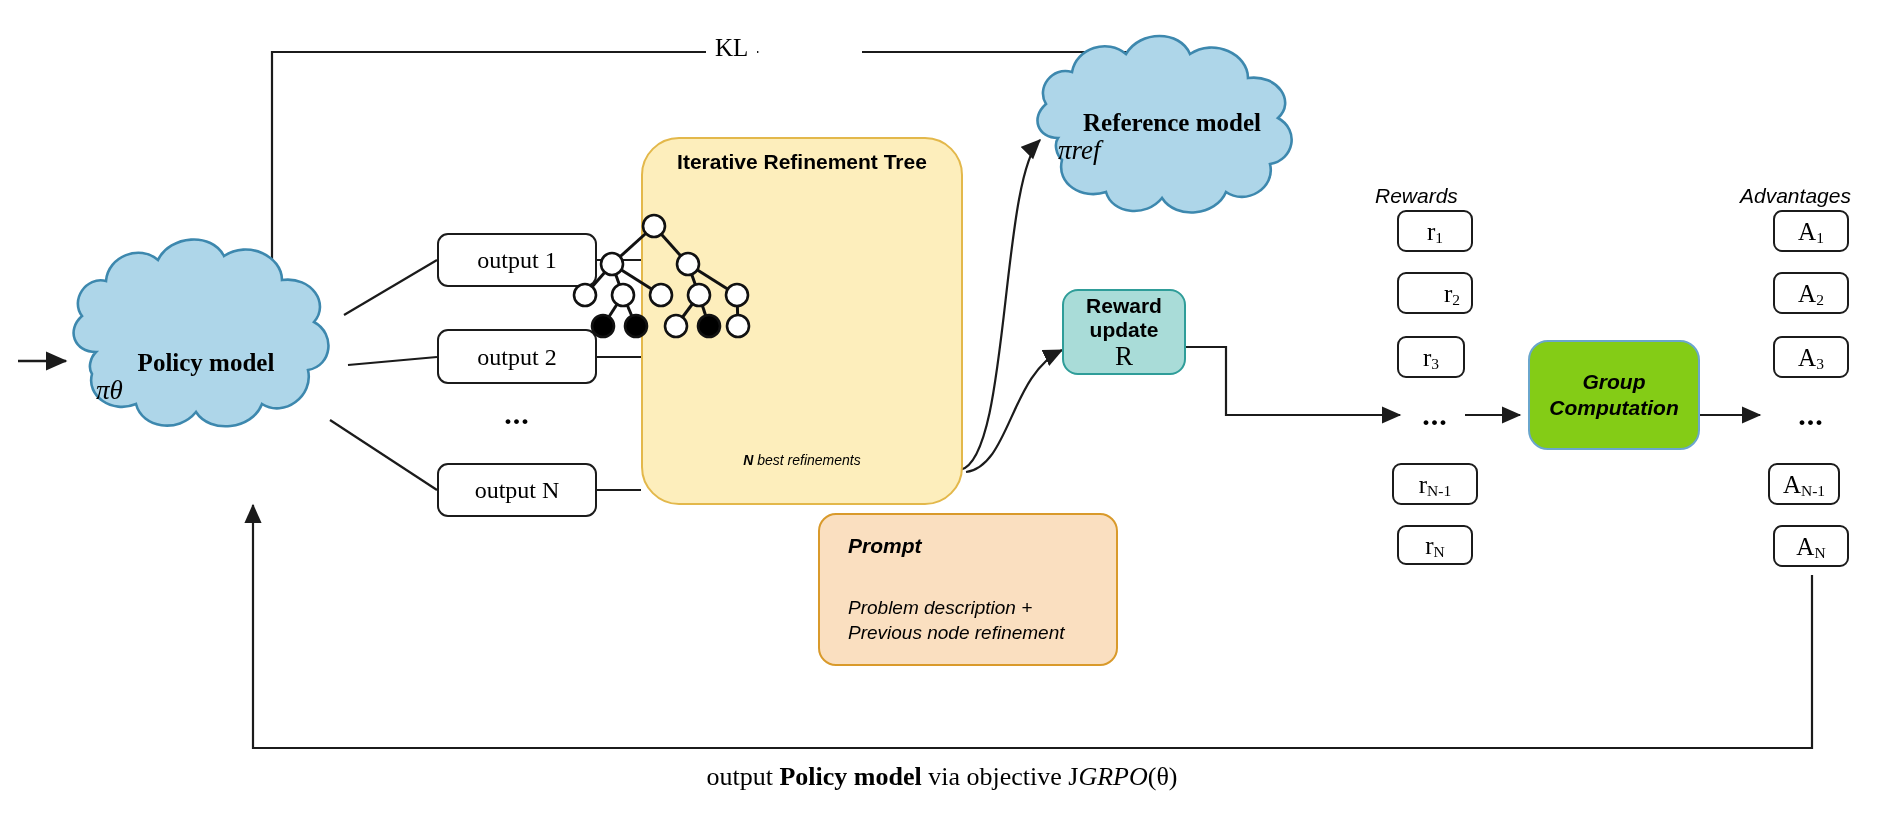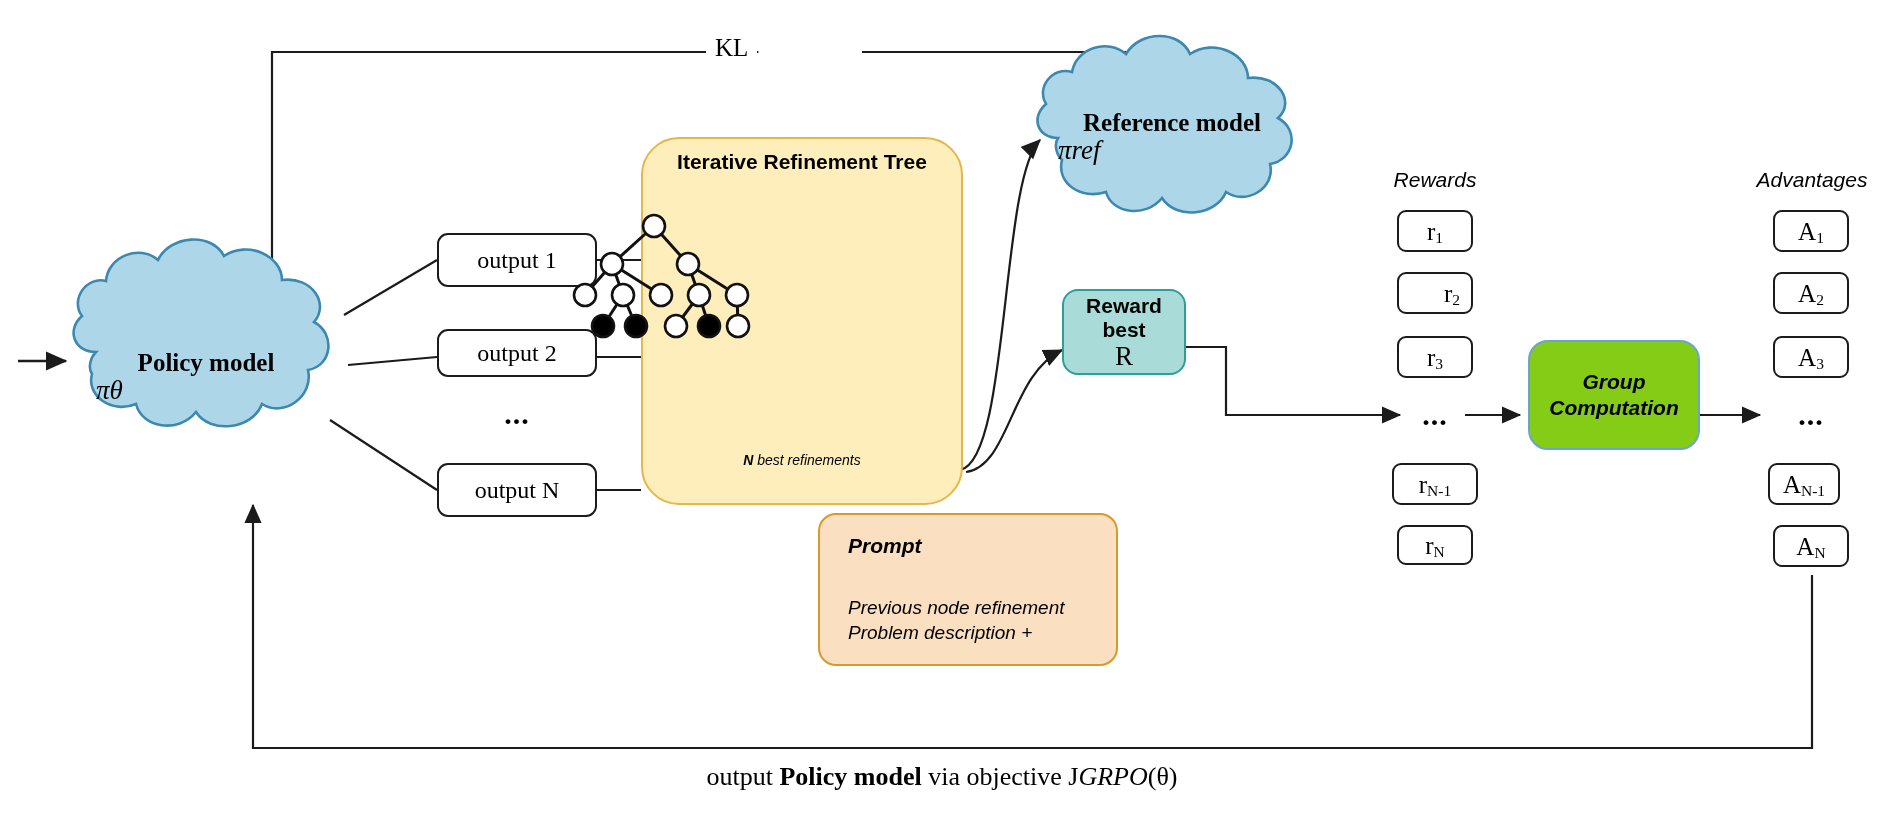--- a/index.html
+++ b/index.html
@@ -88,21 +88,21 @@
     font-size: 27px;
     color: #000;
     text-align: center;
     line-height: 1.05;
   }
   .col-head {
     font-family: "Liberation Sans", sans-serif;
     font-style: italic;
     font-size: 21px;
     color: #000;
-    text-align: center;
+    margin-top: 16px;
   }
   .chip-text {
     font-family: "Liberation Serif", serif;
     font-size: 25px;
     color: #000;
     text-align: center;
     line-height: 1;
     white-space: nowrap;
   }
   .chip-text sub {
@@ -276,21 +276,21 @@
   </div>
 
   <div class="abs" style="left:1058px; top:110px; width:228px;">
     <div class="cloud-title">Reference model</div>
     <div class="cloud-sub">πref</div>
   </div>
 
   <div class="outbox abs" style="left:437px; top:233px; width:160px; height:54px;">
     <span class="box-label">output 1</span>
   </div>
-  <div class="outbox abs" style="left:437px; top:329px; width:160px; height:48px;">
+  <div class="outbox abs" style="left:437px; top:329px; width:160px; height:55px;">
     <span class="box-label">output 2</span>
   </div>
   <div class="abs ellipsis" style="left:437px; top:397px; width:160px;">
     <span>...</span>
   </div>
   <div class="outbox abs" style="left:437px; top:463px; width:160px; height:54px;">
     <span class="box-label">output N</span>
   </div>
 
   <div class="tree-panel abs" style="left:641px; top:137px; width:322px; height:368px;"></div>
@@ -333,39 +333,39 @@
 
   <div class="abs tree-caption" style="left:641px; top:452px; width:322px;">
     <b>N</b><span> best refinements</span>
   </div>
 
   <div class="prompt-panel abs" style="left:818px; top:513px; width:300px; height:153px;"></div>
   <div class="abs prompt-title" style="left:848px; top:534px;">
     <span>Prompt</span>
   </div>
   <div class="abs prompt-body" style="left:848px; top:595px; width:260px;">
+    <div>Problem description +</div>
     <div>Previous node refinement</div>
-    <div>Problem description +</div>
   </div>
 
   <div class="reward-panel abs" style="left:1062px; top:289px; width:124px; height:86px;">
-    <div class="rm-title">Reward best</div>
+    <div class="rm-title">Reward update</div>
     <div class="rm-sub">R</div>
   </div>
 
   <div class="abs col-head" style="left:1375px; top:168px; width:120px;">
     <span>Rewards</span>
   </div>
   <div class="chip abs" style="left:1397px; top:210px; width:76px; height:42px;">
     <span class="chip-text">r<sub>1</sub></span>
   </div>
   <div class="chip abs" style="left:1397px; top:272px; width:76px; height:42px;padding-left:34px;">
     <span class="chip-text">r<sub>2</sub></span>
   </div>
-  <div class="chip abs" style="left:1397px; top:336px; width:76px; height:42px;">
+  <div class="chip abs" style="left:1397px; top:336px; width:68px; height:42px;">
     <span class="chip-text">r<sub>3</sub></span>
   </div>
   <div class="abs ellipsis" style="left:1397px; top:398px; width:76px;">
     <span>...</span>
   </div>
   <div class="chip abs" style="left:1392px; top:463px; width:86px; height:42px;">
     <span class="chip-text">r<sub>N-1</sub></span>
   </div>
   <div class="chip abs" style="left:1397px; top:525px; width:76px; height:40px;">
     <span class="chip-text">r<sub>N</sub></span>

